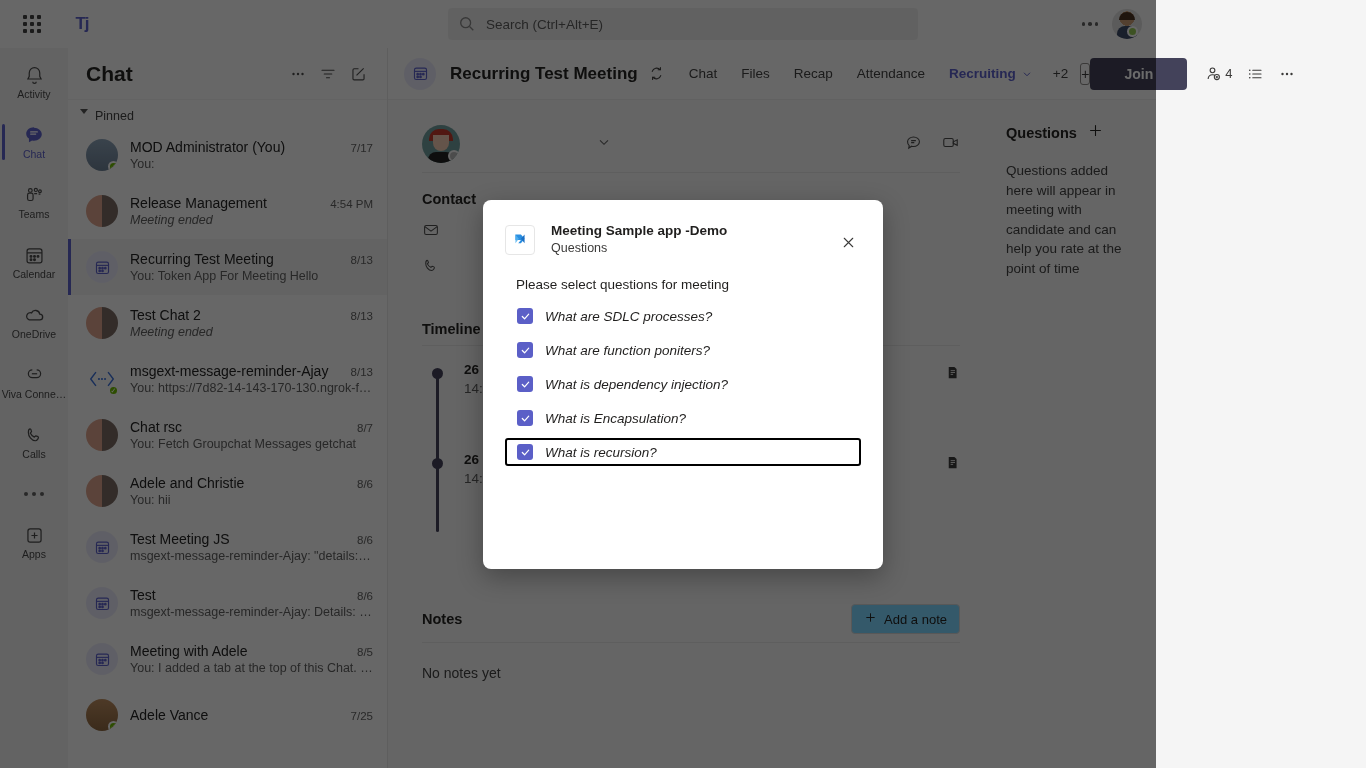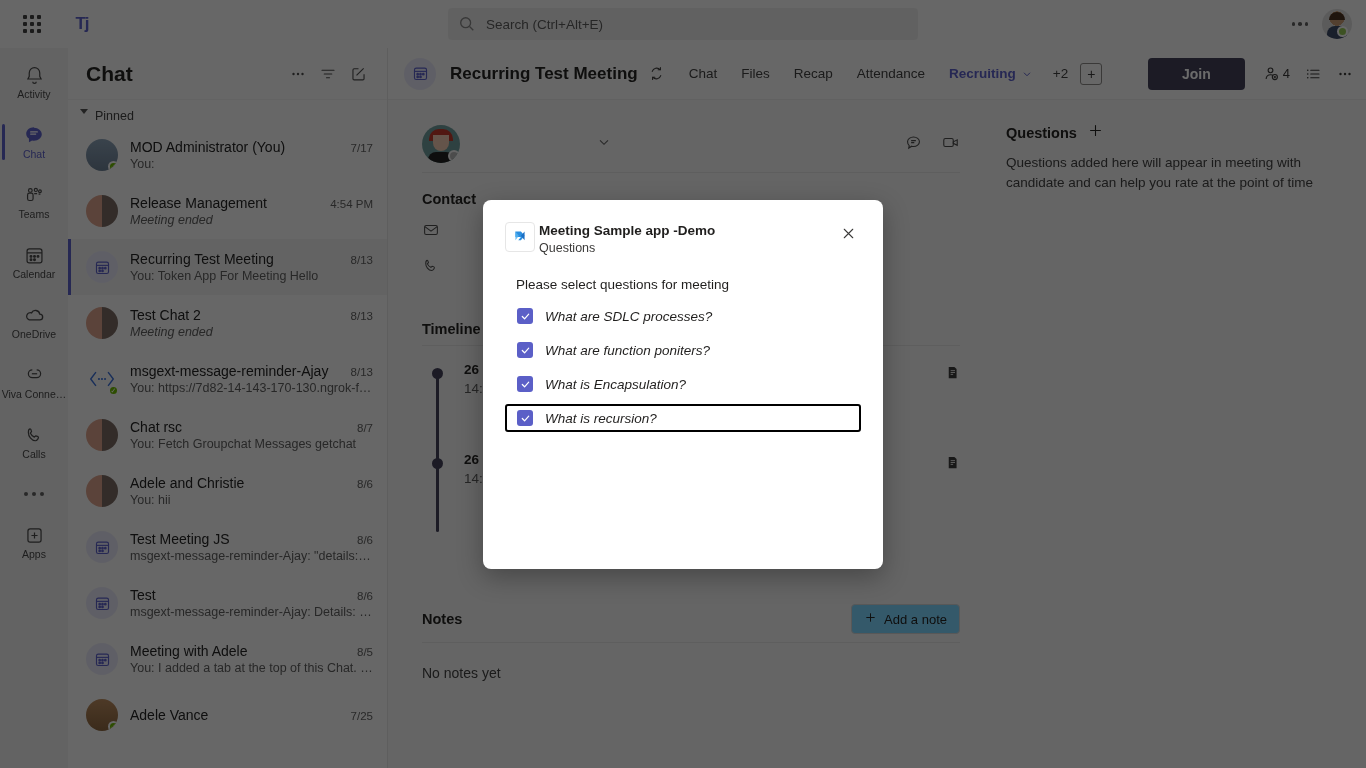--- a/index.html
+++ b/index.html
@@ -3,21 +3,21 @@
 <meta charset="utf-8">
 <style>
   * { box-sizing: border-box; margin: 0; padding: 0; }
   html, body {
     width: 1366px; height: 768px;
     overflow: hidden;
     font-family: "Liberation Sans", sans-serif;
     background: #f5f5f5;
   }
   
-  #stage { position: relative; width: 1366px; height: 768px; padding-left: 19px; }
+  #stage { position: relative; width: 1156px; height: 768px; padding-left: 19px; }
 
   
   #app {
     position: absolute; inset: 0;
     background: #f0f0f0;
   }
   
   #scrim {
     position: absolute; inset: 0;
     background: rgba(0,0,0,0.58);
@@ -216,31 +216,31 @@
 
   .notes-empty { font-size: 14px; color: #424242; padding-top: 22px; }
   .addnote-btn {
     display: flex; align-items: center; gap: 7px;
     border: 1px solid #d1d1d1; background: #7dd3fc; border-radius: 4px;
     padding: 6px 12px; font-size: 13px; color: #252423; font-family: inherit; cursor: pointer;
   }
 
   .q-head { display: flex; align-items: center; gap: 10px; }
   .q-title { font-size: 14.5px; font-weight: 700; color: #252423; }
-  .q-desc { font-size: 13.5px; color: #424242; line-height: 1.45; margin-top: 10px; max-width: 350px; }
+  .q-desc { font-size: 13.5px; color: #424242; line-height: 1.45; margin-top: 18px; max-width: 350px; }
 
   
   .modal {
     position: absolute; z-index: 60;
     left: 483px; top: 200px; width: 400px; height: 369px;
     background: #fff; border-radius: 8px;
     box-shadow: 0 8px 26px rgba(0,0,0,.30);
     padding: 22px 22px 0 22px;
   }
-  .modal-head { display: flex; align-items: flex-start; gap: 4px; }
+  .modal-head { display: flex; align-items: flex-end; gap: 16px; }
   .app-icon {
     width: 30px; height: 30px; border: 1px solid #e6e6e6; border-radius: 4px;
     flex: none; display: flex; align-items: center; justify-content: center; background:#fff;
   }
   .modal-titles { flex: 1; padding-top: 1px; }
   .modal-t1 { font-size: 13.5px; font-weight: 700; color: #201f1e; }
   .modal-t2 { font-size: 12.5px; color: #3b3a39; margin-top: 3px; }
   .modal-close {
     width: 26px; height: 26px; display: flex; align-items: center; justify-content: center;
     color: #3b3a39; background: none; border: none; cursor: pointer; margin-top: -2px;
@@ -829,20 +829,28 @@
             </svg>
           </span>
           <span class="q-label">What are function poniters?</span>
         </div>
         <div class="q-item">
           <span class="cbox">
             <svg width="11" height="11" viewBox="0 0 24 24" fill="none" stroke="#fff" stroke-width="2.6" stroke-linecap="round" stroke-linejoin="round">
               <path d="M5 12l5 5L19 7"></path>
             </svg>
           </span>
+          <span class="q-label">What is dependency injection?</span>
+        </div>
+        <div class="q-item">
+          <span class="cbox">
+            <svg width="11" height="11" viewBox="0 0 24 24" fill="none" stroke="#fff" stroke-width="2.6" stroke-linecap="round" stroke-linejoin="round">
+              <path d="M5 12l5 5L19 7"></path>
+            </svg>
+          </span>
           <span class="q-label">What is Encapsulation?</span>
         </div>
         <div class="q-item focused">
           <span class="cbox">
             <svg width="11" height="11" viewBox="0 0 24 24" fill="none" stroke="#fff" stroke-width="2.6" stroke-linecap="round" stroke-linejoin="round">
               <path d="M5 12l5 5L19 7"></path>
             </svg>
           </span>
           <span class="q-label">What is recursion?</span>
         </div>

